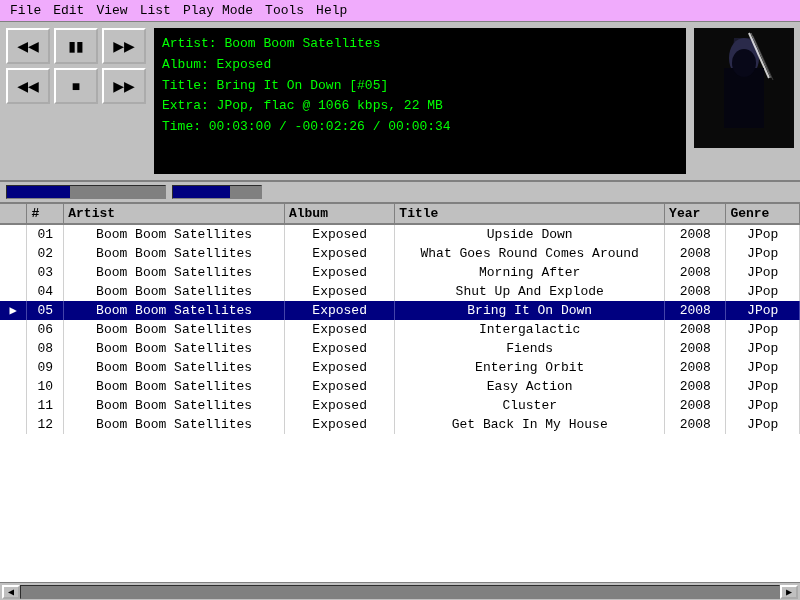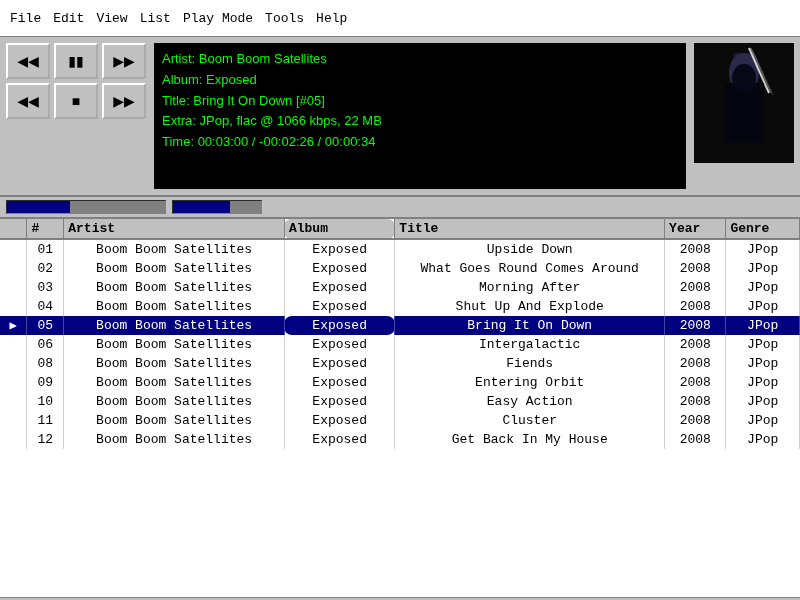--- a/index.html
+++ b/index.html
@@ -7,25 +7,25 @@
       width: 800px;
       height: 600px;
       background: #c0c0c0;
       font-family: 'Courier New', Courier, monospace;
       font-size: 13px;
       overflow: hidden;
     }
 
     
     #menu-bar {
-      background: #ffffff;
+      background: #f0abfc;
       border-bottom: 1px solid #808080;
       display: flex;
       align-items: center;
-      height: 37px;
+      height: 22px;
       padding: 2px 4px;
     }
     .menu-item {
       padding: 1px 6px;
       cursor: pointer;
       font-size: 13px;
     }
 
     
     #player-area {
@@ -57,21 +57,21 @@
       align-items: center;
       justify-content: center;
       font-size: 14px;
     }
 
     
     #track-info {
       flex: 1;
       background: #000000;
       color: #00ff00;
-      font-family: Liberation Sans, sans-serif;
+      font-family: Liberation Mono, monospace;
       font-size: 13px;
       padding: 6px 8px;
       display: flex;
       flex-direction: column;
       justify-content: flex-start;
       min-height: 100px;
     }
     #track-info .info-line {
       line-height: 1.6;
     }
@@ -163,21 +163,21 @@
       text-overflow: ellipsis;
     }
     tbody tr.playing td {
       border-right: 1px solid #4444aa;
     }
 
     
     .col-play { width: 22px; }
     .col-num  { width: 30px; }
     .col-artist { width: 180px; }
-    .col-album  { width: 90px; border-radius: 8px; }
+    .col-album  { width: 90px; }
     .col-title  { width: 220px; }
     .col-year   { width: 50px; }
     .col-genre  { width: 60px; margin-left: 11px; }
 
     
     #bottom-scrollbar {
       height: 18px;
       background: #c0c0c0;
       border-top: 1px solid #808080;
       display: flex;

